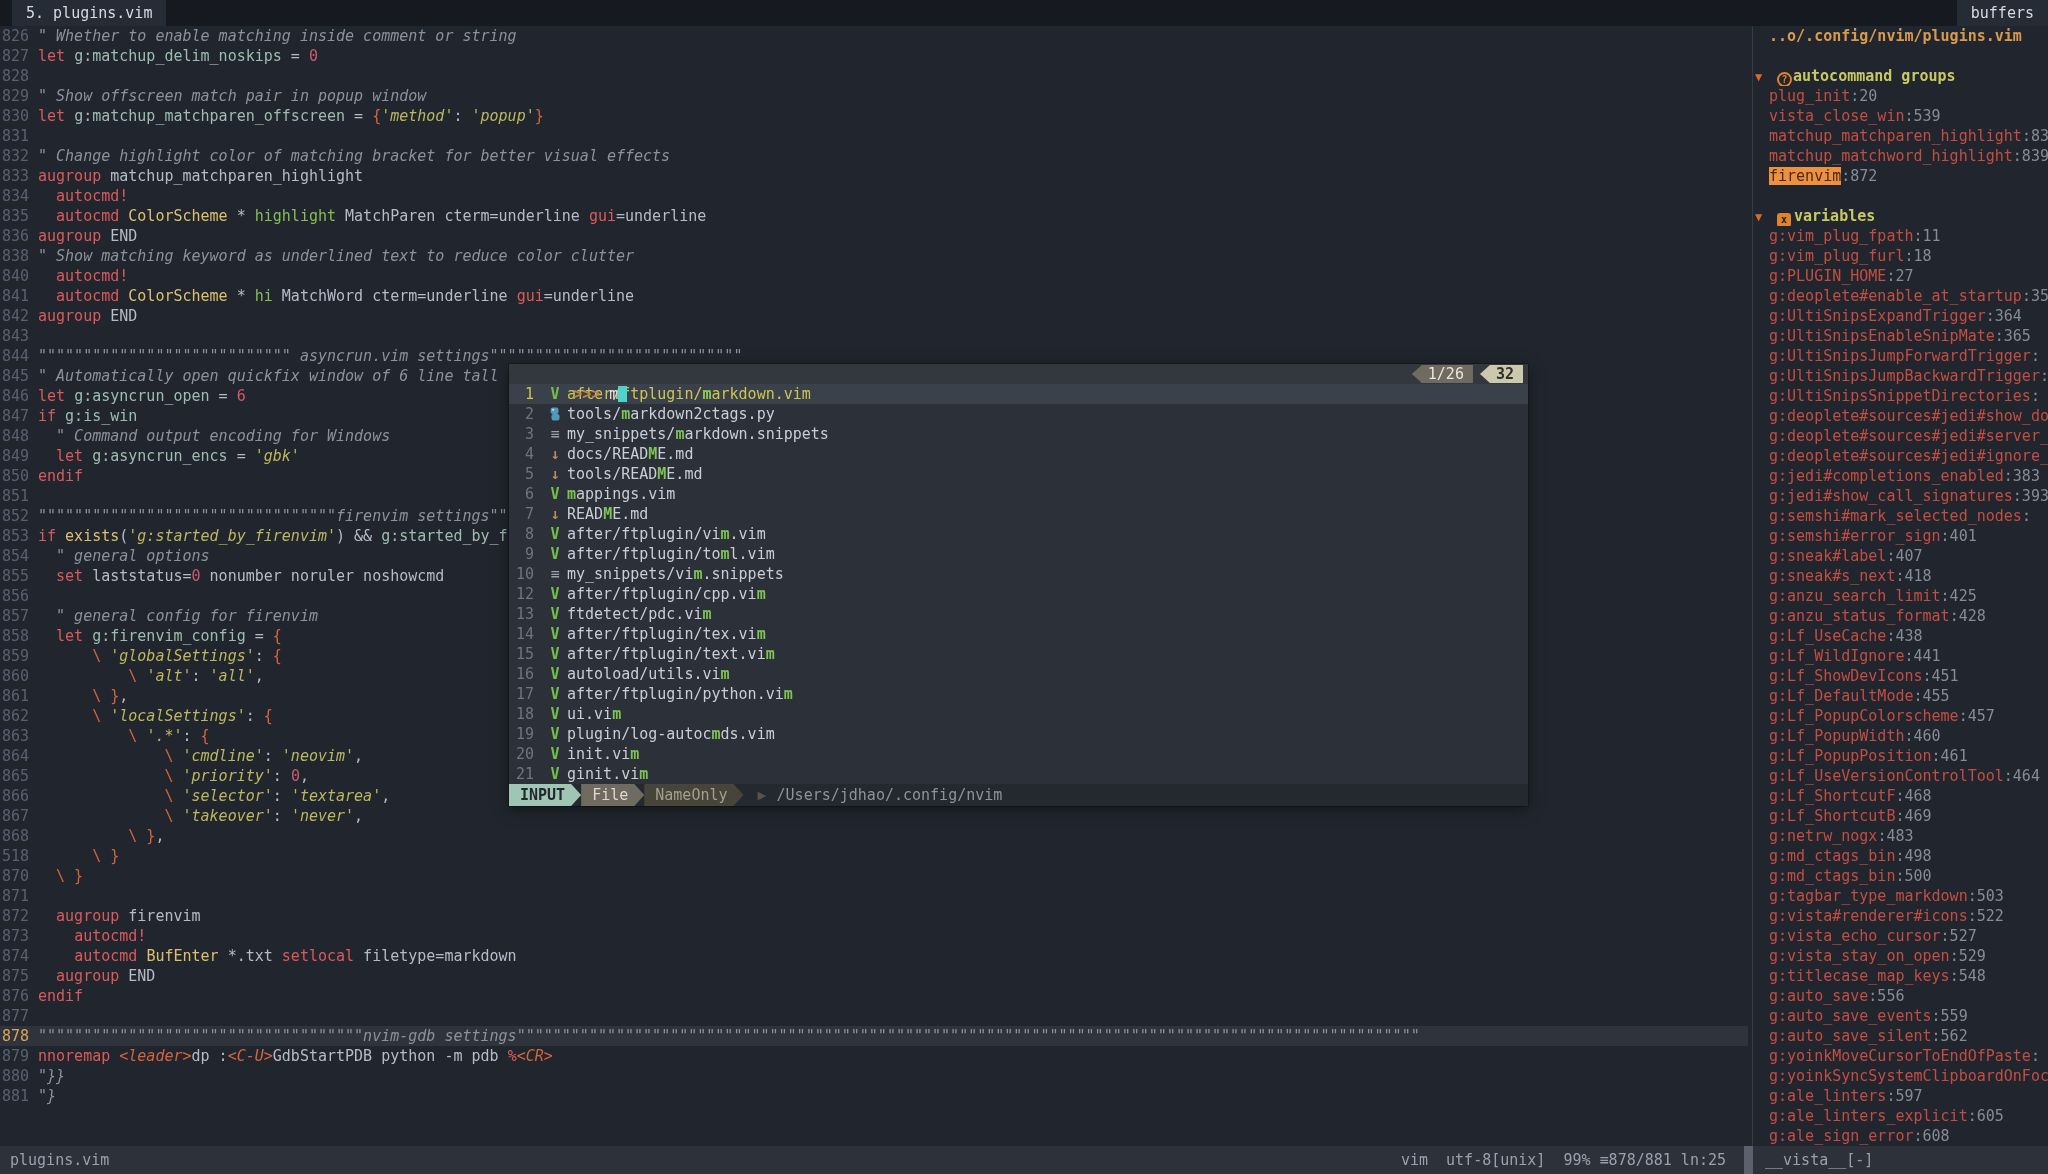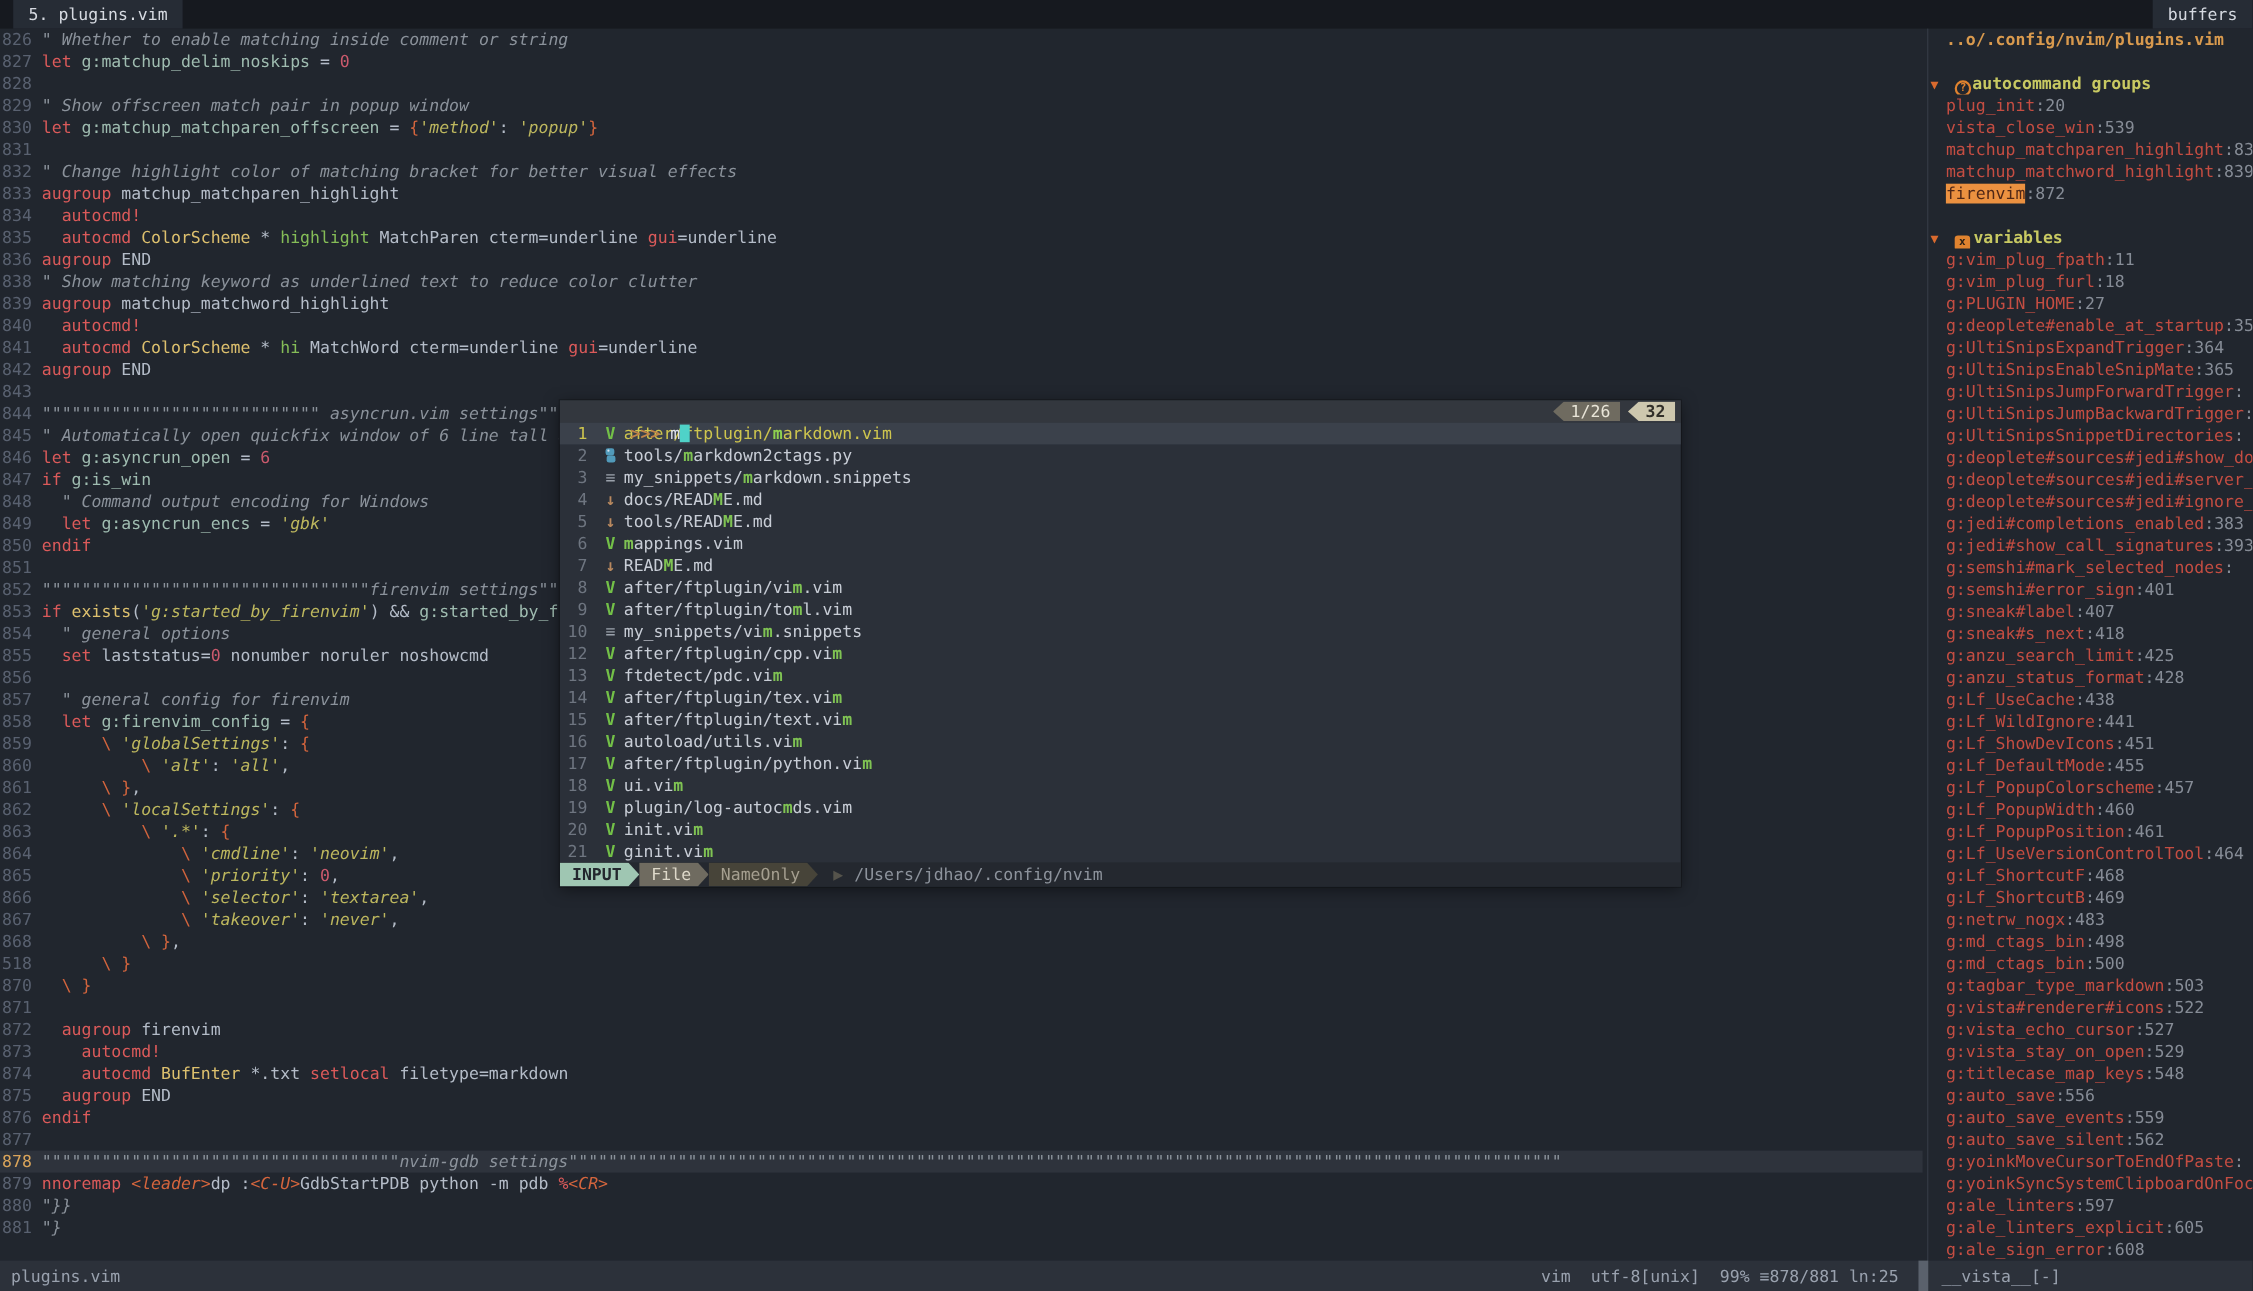--- a/index.html
+++ b/index.html
@@ -103,21 +103,20 @@
       <div class="eline"><span class="lnum">828</span><span class="code"></span></div>
       <div class="eline"><span class="lnum">829</span><span class="code"><span class="tk-c">" Show offscreen match pair in popup window</span></span></div>
       <div class="eline"><span class="lnum">830</span><span class="code"><span class="tk-k">let</span><span class="tk-t"> </span><span class="tk-i">g:matchup_matchparen_offscreen</span><span class="tk-t"> = </span><span class="tk-o">{</span><span class="tk-s">'method'</span><span class="tk-t">: </span><span class="tk-s">'popup'</span><span class="tk-o">}</span></span></div>
       <div class="eline"><span class="lnum">831</span><span class="code"></span></div>
       <div class="eline"><span class="lnum">832</span><span class="code"><span class="tk-c">" Change highlight color of matching bracket for better visual effects</span></span></div>
       <div class="eline"><span class="lnum">833</span><span class="code"><span class="tk-k">augroup</span><span class="tk-t"> matchup_matchparen_highlight</span></span></div>
       <div class="eline"><span class="lnum">834</span><span class="code"><span class="tk-t">  </span><span class="tk-k">autocmd!</span></span></div>
       <div class="eline"><span class="lnum">835</span><span class="code"><span class="tk-t">  </span><span class="tk-k">autocmd</span><span class="tk-t"> </span><span class="tk-f">ColorScheme</span><span class="tk-t"> * </span><span class="tk-g">highlight</span><span class="tk-t"> MatchParen cterm=underline </span><span class="tk-k">gui</span><span class="tk-t">=underline</span></span></div>
       <div class="eline"><span class="lnum">836</span><span class="code"><span class="tk-k">augroup</span><span class="tk-t"> END</span></span></div>
       <div class="eline"><span class="lnum">838</span><span class="code"><span class="tk-c">" Show matching keyword as underlined text to reduce color clutter</span></span></div>
-      <div class="eline"><span class="lnum">839</span><span class="code"><span class="tk-k">augroup</span><span class="tk-t"> matchup_matchword_highlight</span></span></div>
       <div class="eline"><span class="lnum">840</span><span class="code"><span class="tk-t">  </span><span class="tk-k">autocmd!</span></span></div>
       <div class="eline"><span class="lnum">841</span><span class="code"><span class="tk-t">  </span><span class="tk-k">autocmd</span><span class="tk-t"> </span><span class="tk-f">ColorScheme</span><span class="tk-t"> * </span><span class="tk-g">hi</span><span class="tk-t"> MatchWord cterm=underline </span><span class="tk-k">gui</span><span class="tk-t">=underline</span></span></div>
       <div class="eline"><span class="lnum">842</span><span class="code"><span class="tk-k">augroup</span><span class="tk-t"> END</span></span></div>
       <div class="eline"><span class="lnum">843</span><span class="code"></span></div>
       <div class="eline"><span class="lnum">844</span><span class="code"><span class="tk-c">""""""""""""""""""""""""""""</span><span class="tk-c"> asyncrun.vim settings</span><span class="tk-c">""""""""""""""""""""""""""""</span></span></div>
       <div class="eline"><span class="lnum">845</span><span class="code"><span class="tk-c">" Automatically open quickfix window of 6 line tall after asyncrun starts</span></span></div>
       <div class="eline"><span class="lnum">846</span><span class="code"><span class="tk-k">let</span><span class="tk-t"> </span><span class="tk-i">g:asyncrun_open</span><span class="tk-t"> = </span><span class="tk-n">6</span></span></div>
       <div class="eline"><span class="lnum">847</span><span class="code"><span class="tk-k">if</span><span class="tk-t"> </span><span class="tk-i">g:is_win</span></span></div>
       <div class="eline"><span class="lnum">848</span><span class="code"><span class="tk-t">  </span><span class="tk-c">" Command output encoding for Windows</span></span></div>
       <div class="eline"><span class="lnum">849</span><span class="code"><span class="tk-t">  </span><span class="tk-k">let</span><span class="tk-t"> </span><span class="tk-i">g:asyncrun_encs</span><span class="tk-t"> = </span><span class="tk-s">'gbk'</span></span></div>

